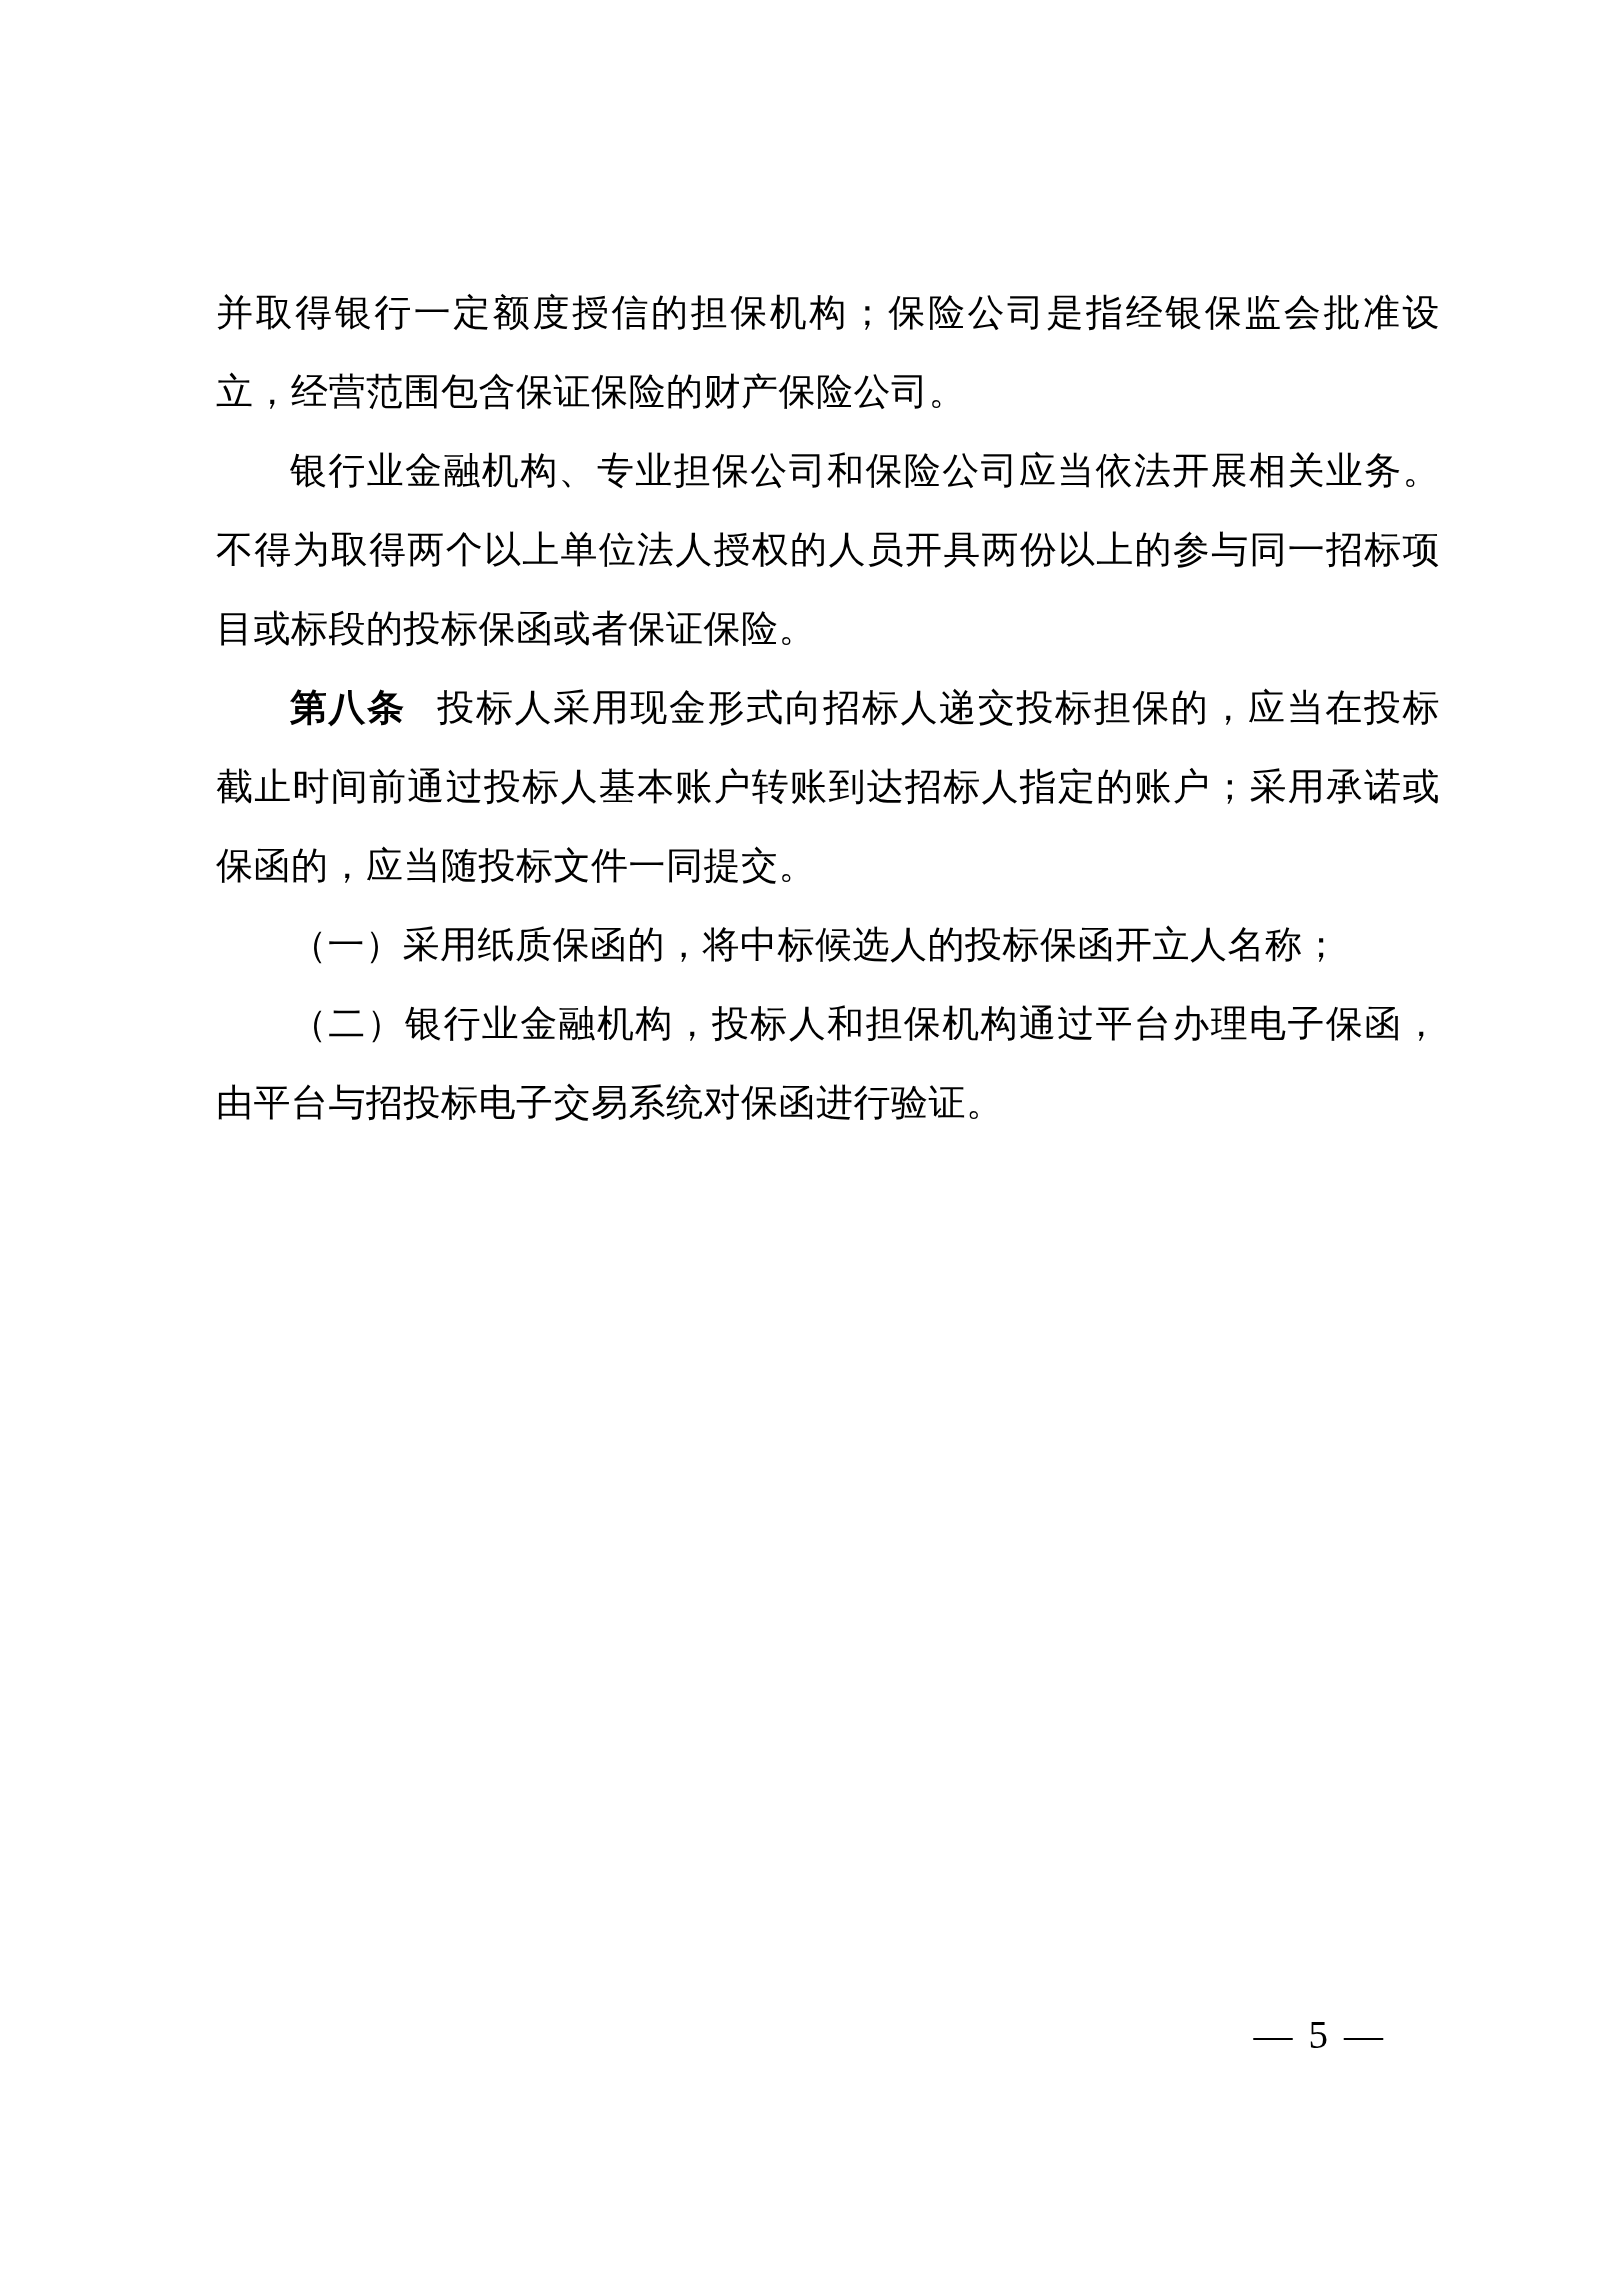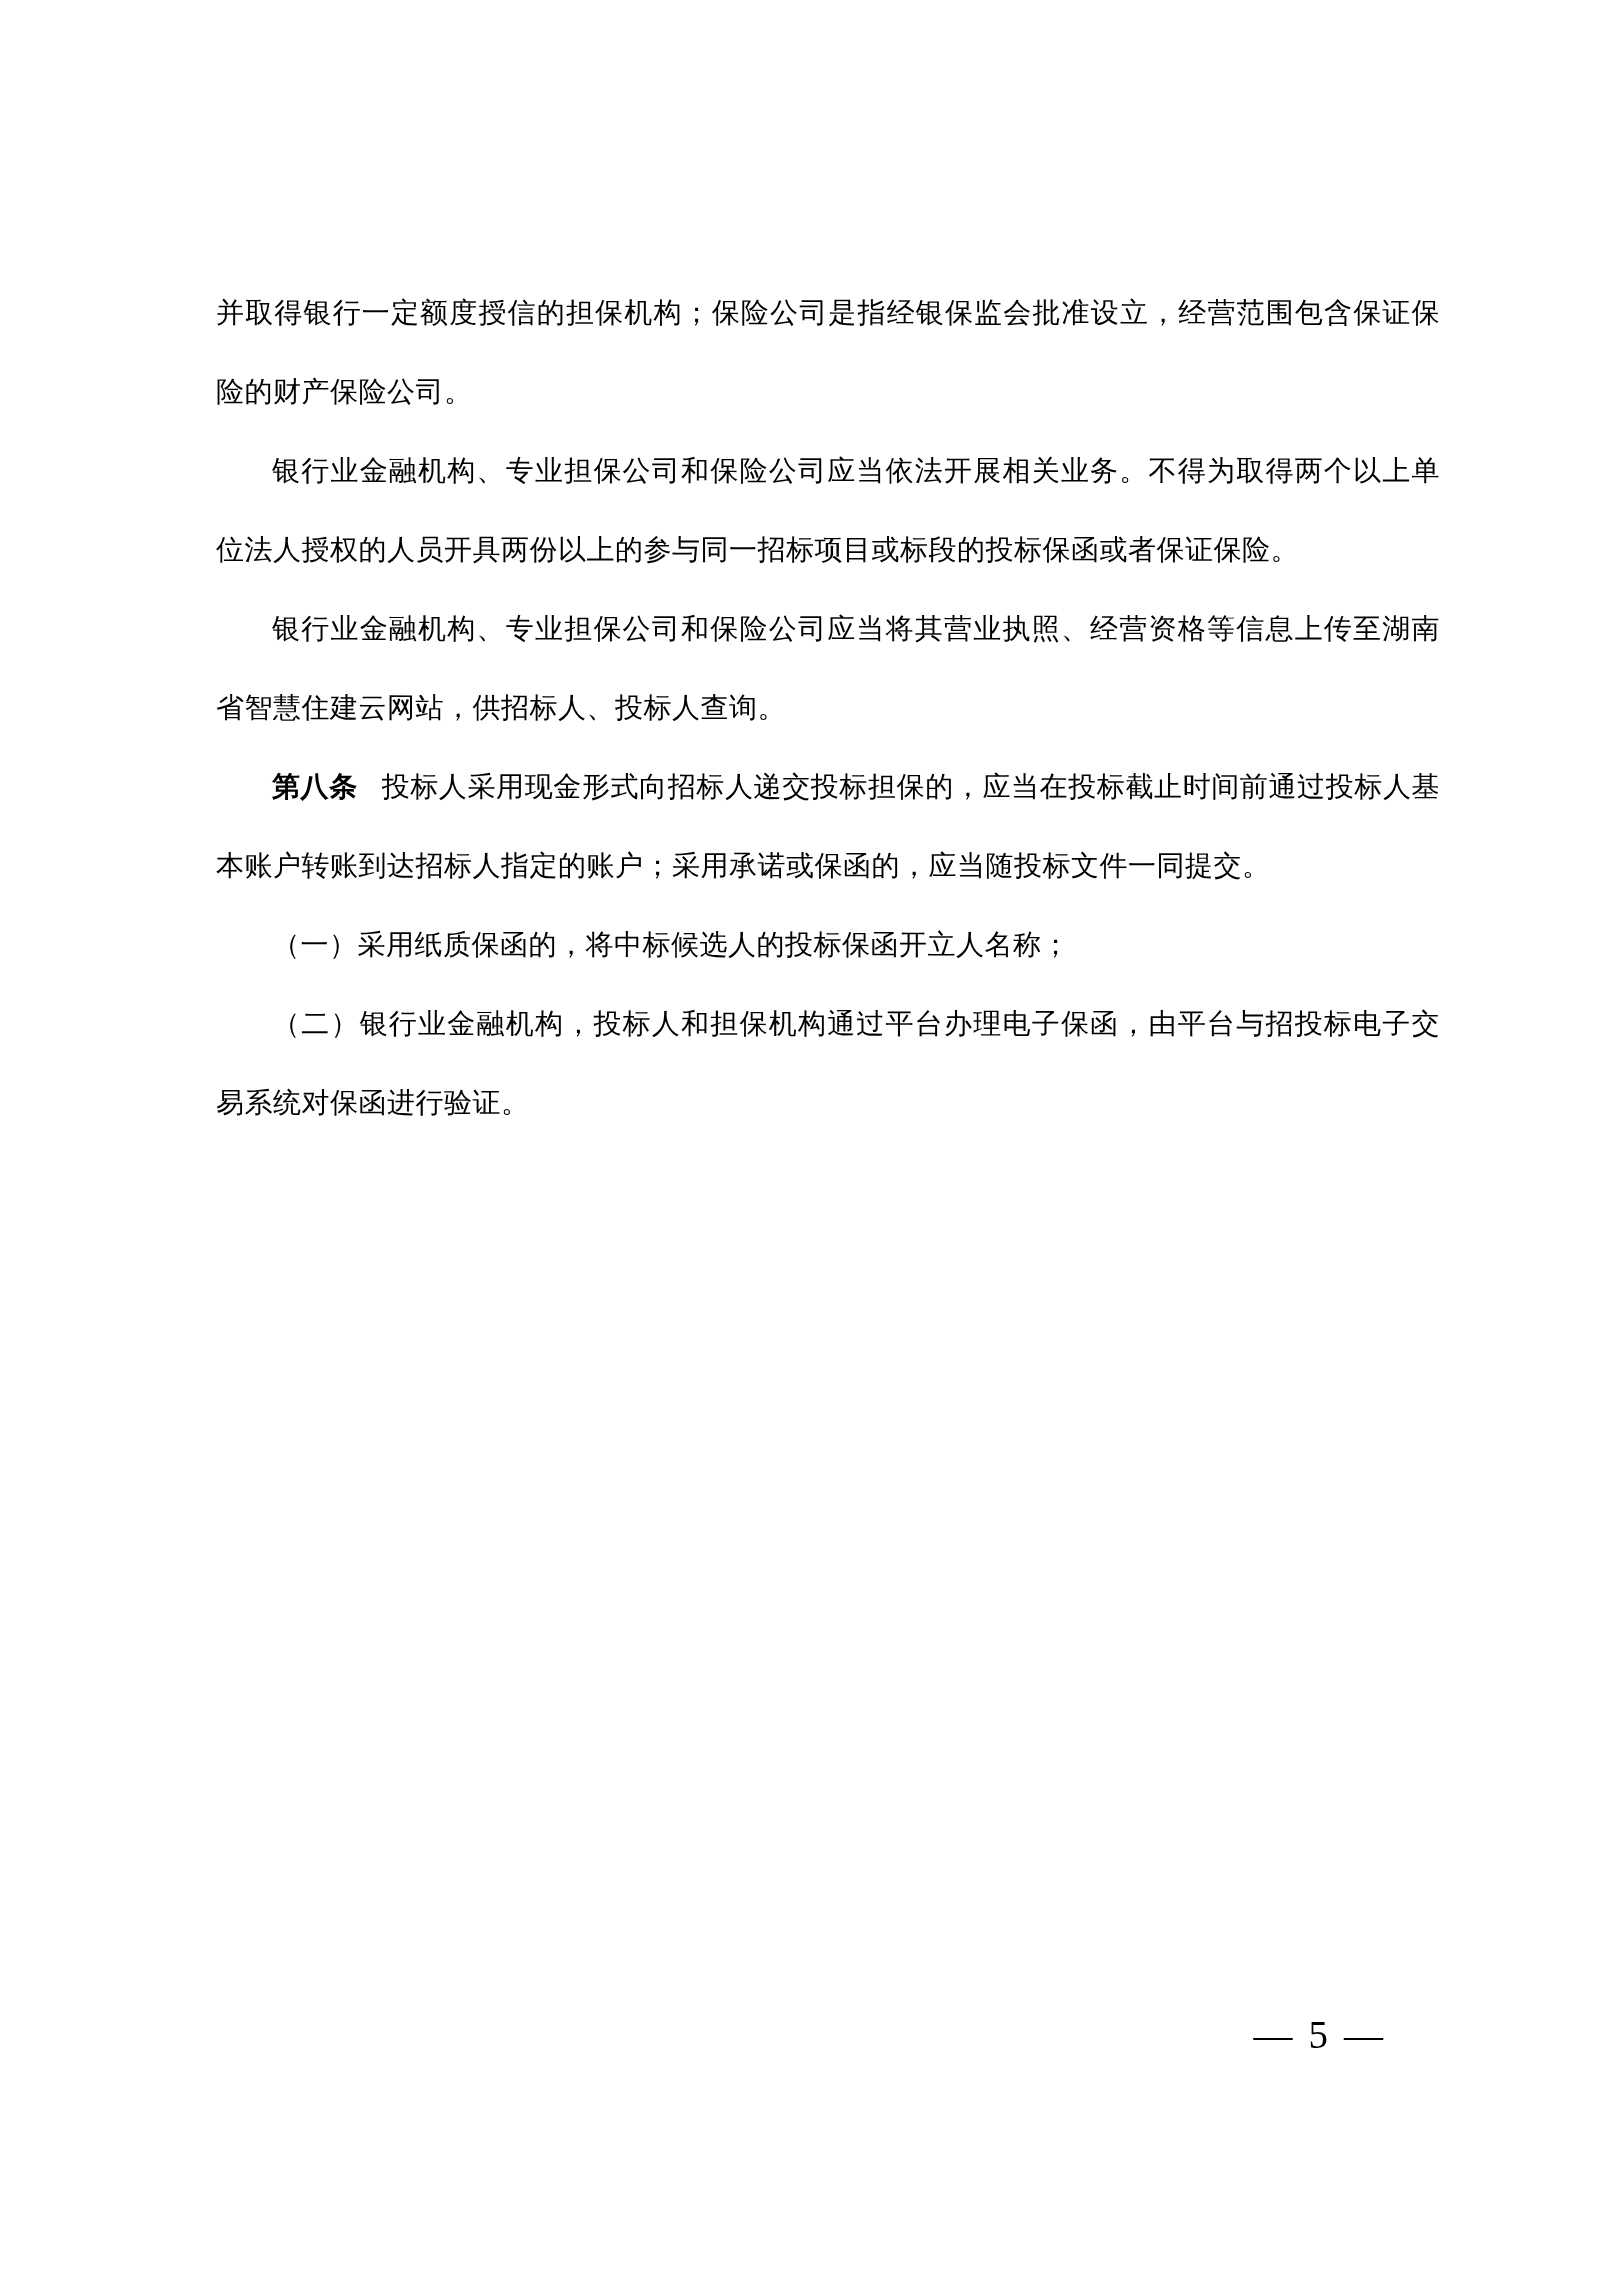--- a/index.html
+++ b/index.html
@@ -13,21 +13,21 @@
     background: #ffffff;
     color: #000000;
     overflow: hidden;
     font-family: "Liberation Serif", "DejaVu Serif", serif;
   }
   .doc-body {
     position: absolute;
     left: 216px;
     top: 273px;
     width: 1224px;
-    font-size: 28px;
+    font-size: 37px;
     line-height: 79px;
     letter-spacing: 0.5px;
     text-align: justify;
     text-justify: inter-character;
   }
   .doc-body p.para {
     margin: 0;
     padding: 0;
   }
   .doc-body p.indent {
@@ -46,20 +46,19 @@
     white-space: nowrap;
   }
 </style>
 </head>
 <body>
 
 <div class="page" style="background: rgb(255, 255, 255); color: rgb(0, 0, 0);">
   <div class="doc-body">
       <p class="para">并取得银行一定额度授信的担保机构；保险公司是指经银保监会批准设立，经营范围包含保证保险的财产保险公司。</p>
       <p class="para indent">银行业金融机构、专业担保公司和保险公司应当依法开展相关业务。不得为取得两个以上单位法人授权的人员开具两份以上的参与同一招标项目或标段的投标保函或者保证保险。</p>
-      <p class="para indent">银行业金融机构、专业担保公司和保险公司应当将其营业执照、经营资格等信息上传至湖南省智慧住建云网站，供招标人、投标人查询。</p>
       <p class="para indent"><b class="lead">第八条</b>投标人采用现金形式向招标人递交投标担保的，应当在投标截止时间前通过投标人基本账户转账到达招标人指定的账户；采用承诺或保函的，应当随投标文件一同提交。</p>
       <p class="para indent">（一）采用纸质保函的，将中标候选人的投标保函开立人名称；</p>
       <p class="para indent">（二）银行业金融机构，投标人和担保机构通过平台办理电子保函，由平台与招投标电子交易系统对保函进行验证。</p>
     </div>
   <div class="page-number">— 5 —</div>
 </div>
 
 
 </body></html>

